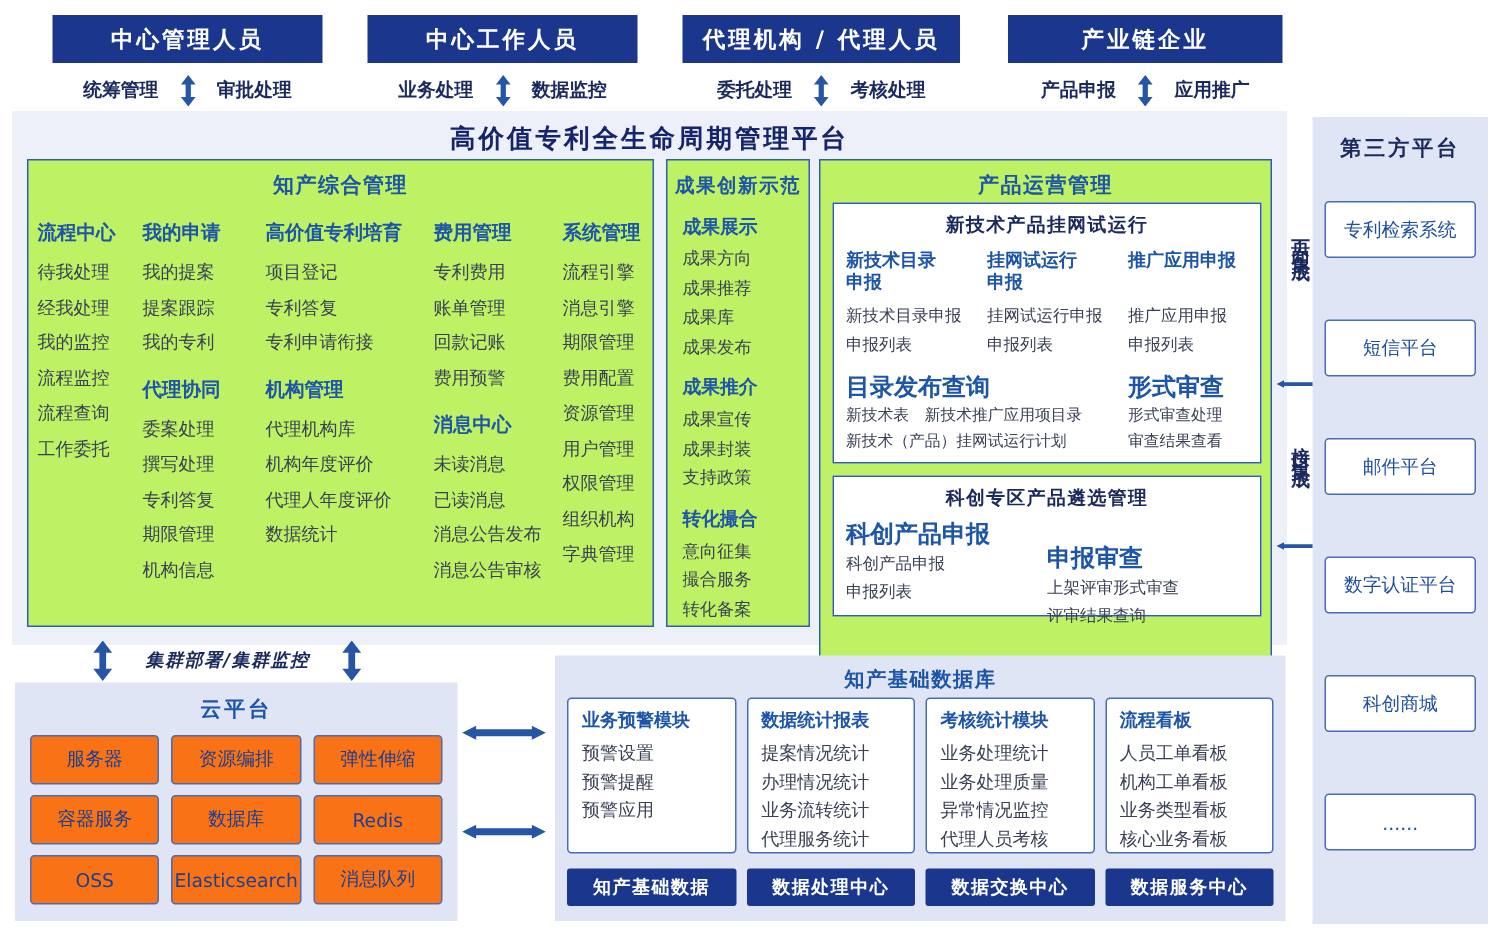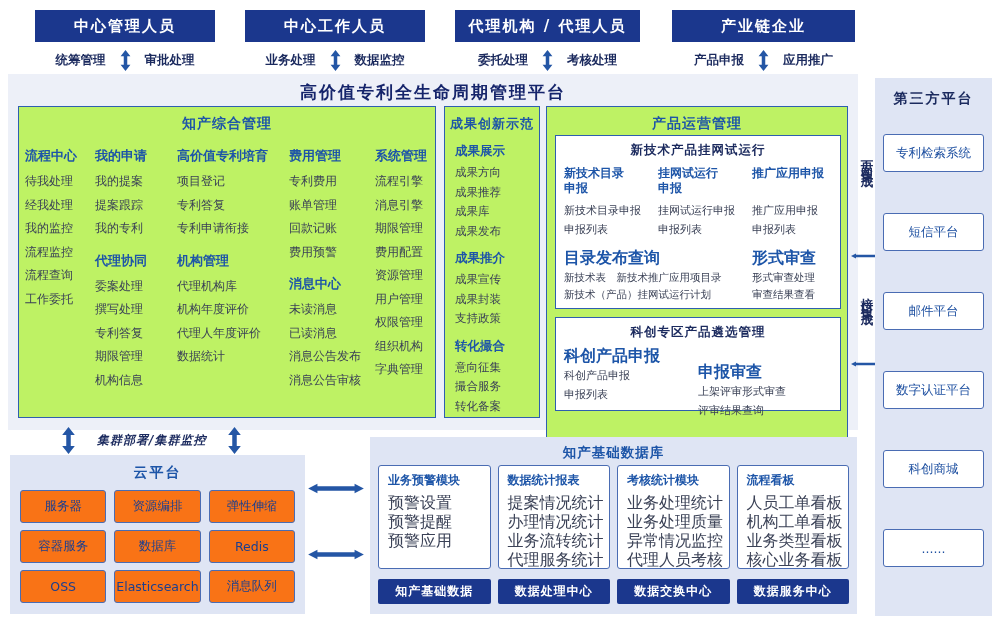--- a/index.html
+++ b/index.html
@@ -63,21 +63,21 @@
   .cloud-grid{display:grid;grid-template-columns:repeat(3,1fr);gap:7px 8px;padding:0 10px;}
   .cloud-cell{background:#f97316;border:1px solid var(--bd);border-radius:3px;height:33px;
               display:flex;align-items:center;justify-content:center;font-size:12.5px;color:#1c3f8f;}
 
   .db-title{font-size:13.5px;font-weight:bold;color:var(--blue);text-align:center;
             padding-top:7px;letter-spacing:1px;}
   .db-cards{position:absolute;left:8px;right:8px;top:28px;display:flex;gap:7px;}
   .db-card{flex:1;background:#fff;border:1px solid var(--bd);border-radius:3px;height:104px;
            padding:6px 0 0 9px;}
   .db-card-title{font-size:12px;font-weight:bold;color:var(--blue);margin-bottom:4px;}
-  .db-item{font-size:16px;line-height:19px;color:var(--ink);}
+  .db-item{font-size:12px;line-height:19px;color:var(--ink);}
   .db-footers{position:absolute;left:8px;right:8px;top:142px;display:flex;gap:7px;text-align:center;}
   .db-footer{flex:1;background:var(--dark);color:#fff;font-weight:bold;font-size:12px;height:25px;
              display:flex;align-items:center;justify-content:center;border-radius:2px;letter-spacing:1px;}
 
   .tp-title{font-size:14px;font-weight:bold;color:var(--navy);text-align:center;
             padding-top:12px;letter-spacing:2px;}
   .tp-list{display:flex;flex-direction:column;align-items:center;gap:41px;padding-top:26px;}
   .tp-item{width:101px;height:38px;background:#fff;border:1px solid var(--bd);border-radius:3px;
            display:flex;align-items:center;justify-content:center;font-size:12.5px;color:#1d4fa0;}
 

